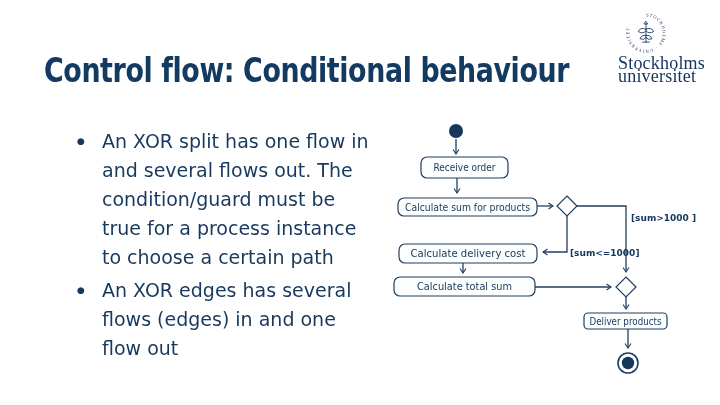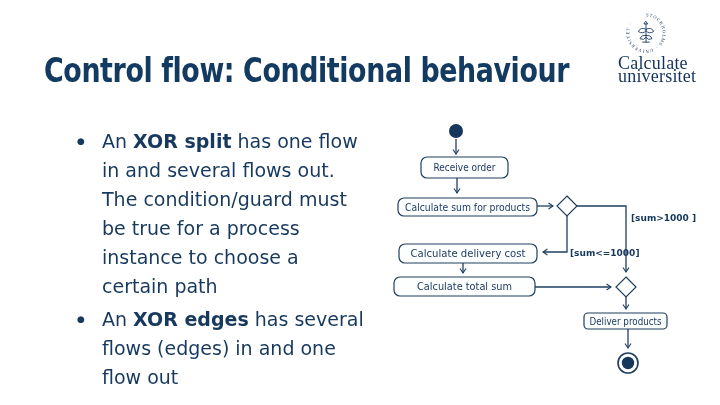--- a/index.html
+++ b/index.html
@@ -26,21 +26,21 @@
   .bullets { position:absolute; left:70px; top:127px; width:300px; list-style:none; }
   .bullet { display:flex; align-items:flex-start; }
   .bullet + .bullet { margin-top:4px; }
   .dot {
     flex:0 0 25px; margin-left:7px; font-size:9px; line-height:29px;
     color:#17395e;
   }
   .btext {
     width:268px; font-size:19px; line-height:29px; color:#17395e;
   }
-  .btext b { font-weight:bold; }
+  .btext b { font-weight:normal; }
 
   .diagram { position:absolute; left:380px; top:110px; }
 
   .node-box { fill:#fdfefe; stroke:#1f3e60; stroke-width:1.2; }
   .edge { stroke:#1f3e60; stroke-width:1.3; fill:none; }
   .node-label { font-family:"DejaVu Sans", sans-serif; font-size:10px; fill:#16375c; text-anchor:middle; }
   .guard-label { font-family:"DejaVu Sans", sans-serif; font-size:9px; font-weight:bold; fill:#16375c; }
   .seal-text { font-family:"Liberation Serif", serif; font-size:4.7px; letter-spacing:0.9px; fill:#14335c; }
   .seal-stroke { stroke:#14335c; fill:none; stroke-width:0.9; stroke-linecap:round; }
 </style>
@@ -63,21 +63,21 @@
         <path class="seal-stroke" d="M24,12 l1.8,2.6 h-3.6 z"></path>
         <line class="seal-stroke" x1="24" y1="14.5" x2="24" y2="33.5"></line>
         <path class="seal-stroke" d="M24,20 q-6,-2.5 -8,2.5 q5,3 8,-0.8"></path>
         <path class="seal-stroke" d="M24,20 q6,-2.5 8,2.5 q-5,3 -8,-0.8"></path>
         <path class="seal-stroke" d="M24,26.5 q-5,-0.5 -6.2,3.5 q4,2 6.2,-1.2"></path>
         <path class="seal-stroke" d="M24,26.5 q5,-0.5 6.2,3.5 q-4,2 -6.2,-1.2"></path>
         <line class="seal-stroke" x1="20.5" y1="33.5" x2="27.5" y2="33.5"></line>
       </g>
     </svg>
     <div class="logo-name">
-      <div>Calculate</div>
+      <div>Stockholms</div>
       <div>universitet</div>
     </div>
   </div>
 
   <ul class="bullets">
     <li class="bullet">
       <span class="dot">●</span>
       <span class="btext"><span>An </span><b>XOR split</b><span> has one flow in and several flows out. The condition/guard must be true for a process instance to choose a certain path</span></span>
     </li>
     <li class="bullet">

